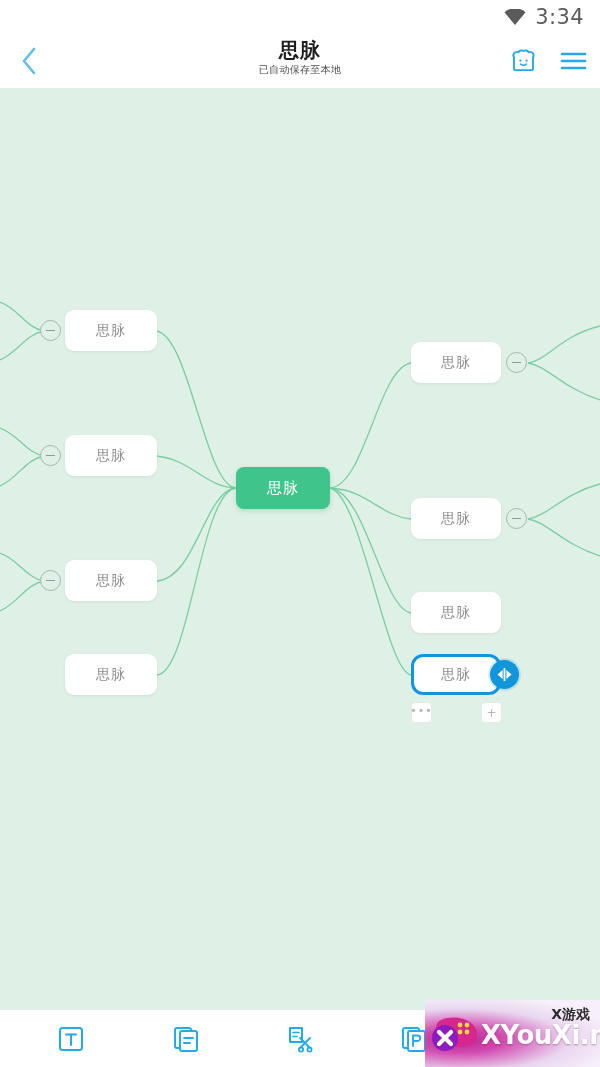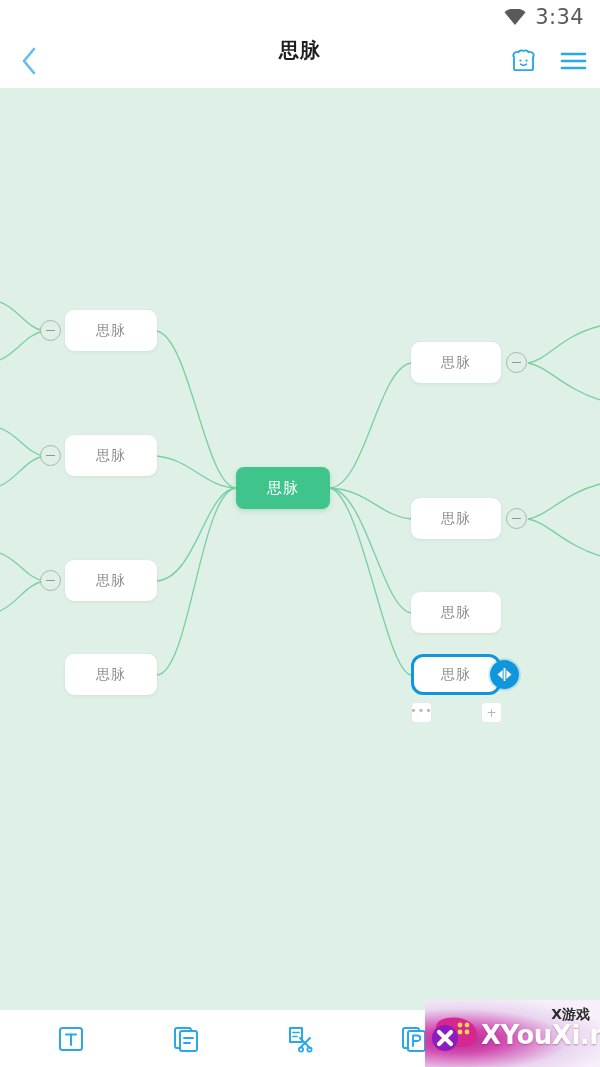--- a/index.html
+++ b/index.html
@@ -276,20 +276,21 @@
   <div class="header">
 
     <div class="back-btn">
       <svg width="20" height="30" viewBox="0 0 20 30">
         <path d="M15 3 L5 15 L15 27" fill="none" stroke="#63bdf0" stroke-width="2.6" stroke-linecap="round" stroke-linejoin="round"></path>
       </svg>
     </div>
 
     <div class="title-block">
       <div class="title-main">思脉</div>
+      <div class="title-sub">已自动保存至本地</div>
     </div>
 
     <div class="header-actions">
       <div class="hdr-icon">
         <svg width="27" height="26" viewBox="0 0 27 26">
           <path d="M4 9.5 A3.6 3.6 0 0 1 8.4 4.2 A3.6 3.6 0 0 1 13.5 3 A3.6 3.6 0 0 1 18.6 4.2
                    A3.6 3.6 0 0 1 23 9.5 L23 20.5 A1.6 1.6 0 0 1 21.4 22.1 L5.6 22.1
                    A1.6 1.6 0 0 1 4 20.5 Z" fill="none" stroke="#29a8e8" stroke-width="1.9" stroke-linejoin="round"></path>
           <circle cx="10.4" cy="12.6" r="1.15" fill="#29a8e8"></circle>
           <circle cx="16.6" cy="12.6" r="1.15" fill="#29a8e8"></circle>

